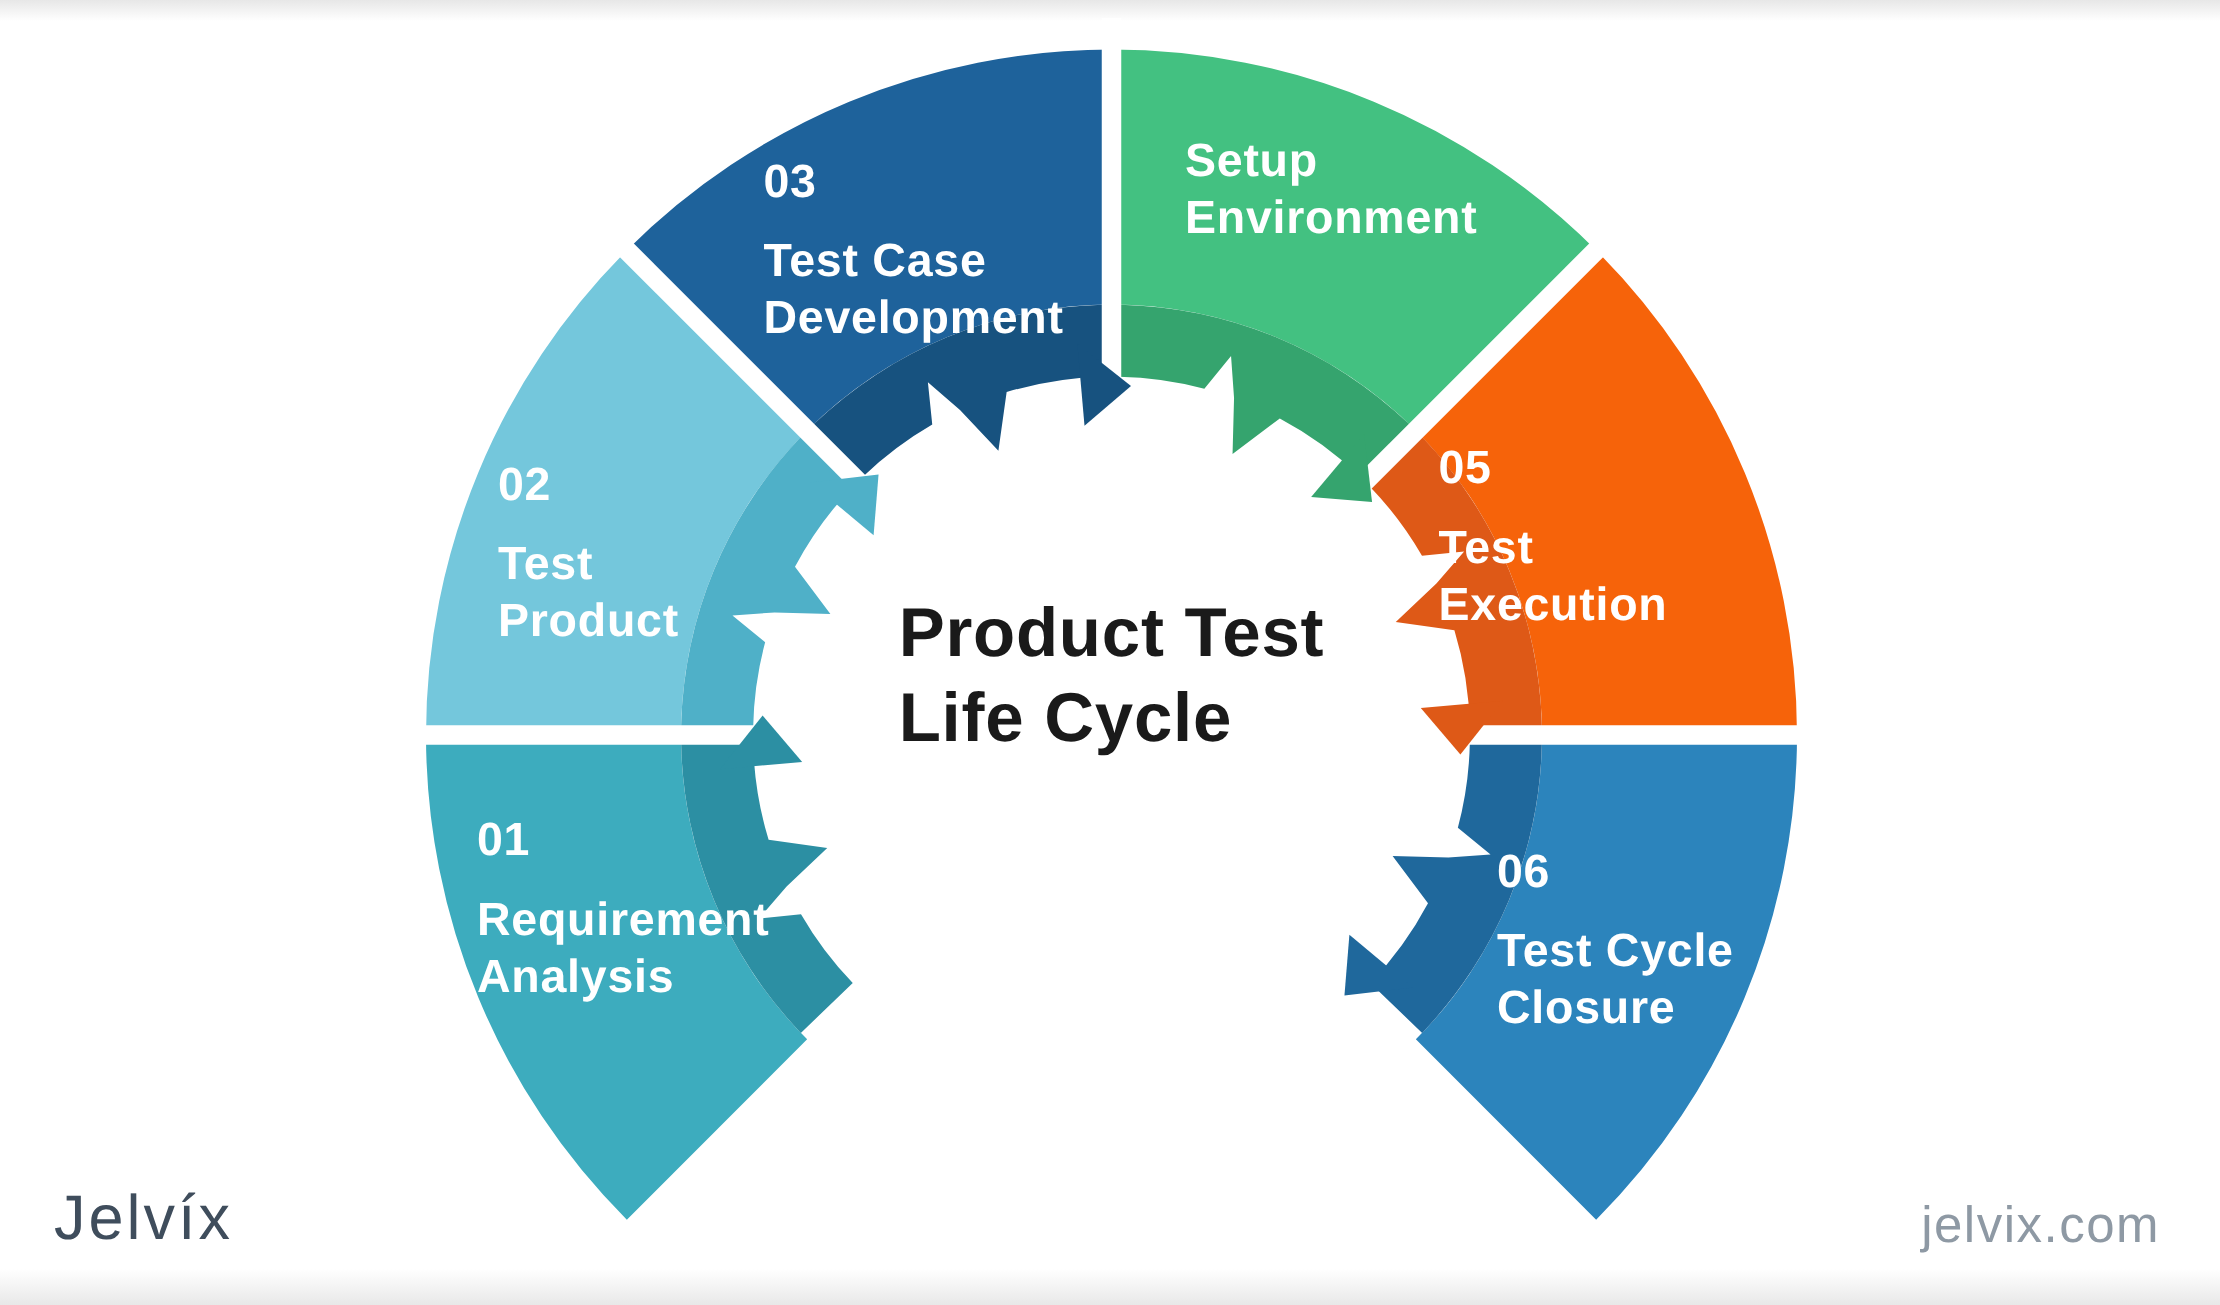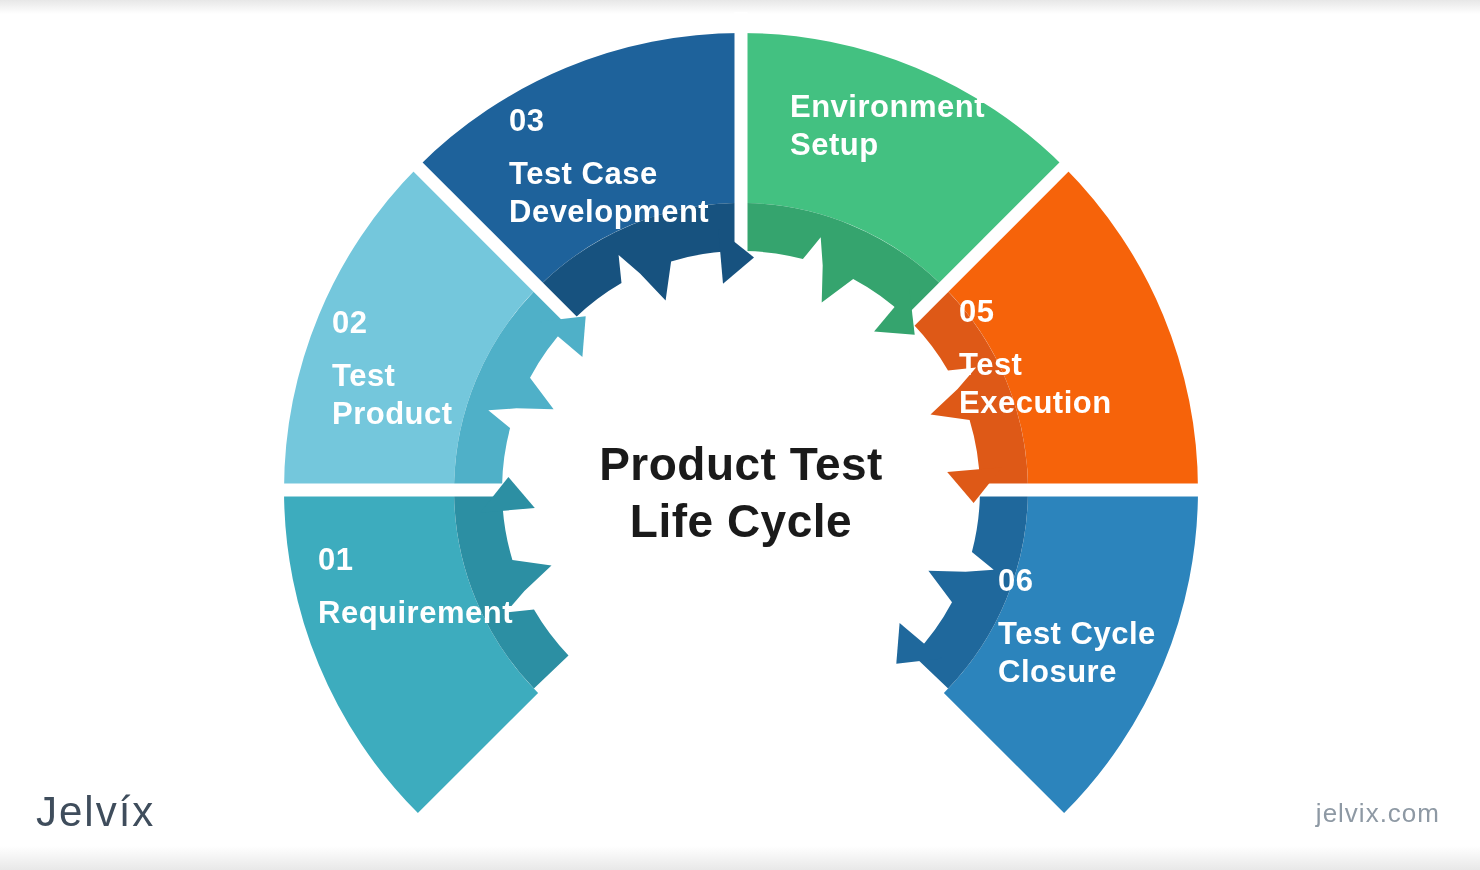--- a/index.html
+++ b/index.html
@@ -5,26 +5,26 @@
   html,body{margin:0;padding:0;background:#ffffff;}
   body{width:1480px;height:870px;position:relative;overflow:hidden;
        font-family:"Liberation Sans", sans-serif;}
   .edge-strip{position:absolute;left:0;width:100%;pointer-events:none;}
   .edge-top{top:0;height:14px;background:linear-gradient(180deg,#e7e7e7,#ffffff);}
   .edge-bottom{bottom:0;height:24px;background:linear-gradient(0deg,#e8e8e8,#ffffff);}
   #ring{position:absolute;left:0;top:0;}
   .seg-label{position:absolute;color:#ffffff;font-weight:700;letter-spacing:.5px;}
   .seg-num{font-size:31px;line-height:30px;margin-bottom:19px;}
   .seg-line{font-size:31px;line-height:38px;}
-  .center-title{position:absolute;left:741px;top:436px;transform:translateX(-50%);
-    text-align:center;color:#1a1a1a;font-weight:700;font-size:46px;line-height:57px;
+  .center-title{position:absolute;left:741px;top:393px;transform:translateX(-50%);
+    color:#1a1a1a;font-weight:700;font-size:46px;line-height:57px;
     white-space:nowrap;letter-spacing:.5px;}
   .logo{position:absolute;left:36px;top:788px;font-size:42px;font-weight:300;
     color:#3f4d5c;letter-spacing:2px;}
-  .site{position:absolute;right:40px;top:798px;font-size:26px;color:#8e99a4;
+  .site{position:absolute;right:40px;top:798px;font-size:34px;color:#8e99a4;
     letter-spacing:1px;}
 </style>
 </head>
 <body>
 
 <div class="edge-strip edge-top"></div>
 <div class="edge-strip edge-bottom"></div>
 
 <svg id="ring" width="1480" height="870" viewBox="0 0 1480 870" aria-hidden="true">
     <g>
@@ -56,37 +56,38 @@
       <path d="M 718.2 229.0 L 754.0 257.4 L 723.0 283.8 Z" fill="#17527F"></path>
       <path d="M 909.4 289.3 L 914.7 334.7 L 874.1 331.4 Z" fill="#35A46E"></path>
       <path d="M 1002.0 467.2 L 973.6 503.0 L 947.2 472.0 Z" fill="#DE5917"></path>
       <path d="M 941.7 658.4 L 896.3 663.7 L 899.6 623.1 Z" fill="#1F689C"></path>
     </g>
   </svg>
 
 <div class="seg-label" style="left:318px;top:545px">
   <div class="seg-num">01</div>
   <div class="seg-line">Requirement</div>
+  <div class="seg-line">Analysis</div>
 </div>
 
 <div class="seg-label" style="left:332px;top:308px">
   <div class="seg-num">02</div>
   <div class="seg-line">Test</div>
   <div class="seg-line">Product</div>
 </div>
 
 <div class="seg-label" style="left:509px;top:106px">
   <div class="seg-num">03</div>
   <div class="seg-line">Test Case</div>
   <div class="seg-line">Development</div>
 </div>
 
 <div class="seg-label" style="left:790px;top:88px">
+  <div class="seg-line">Setup</div>
   <div class="seg-line">Environment</div>
-  <div class="seg-line">Setup</div>
 </div>
 
 <div class="seg-label" style="left:959px;top:297px">
   <div class="seg-num">05</div>
   <div class="seg-line">Test</div>
   <div class="seg-line">Execution</div>
 </div>
 
 <div class="seg-label" style="left:998px;top:566px">
   <div class="seg-num">06</div>

